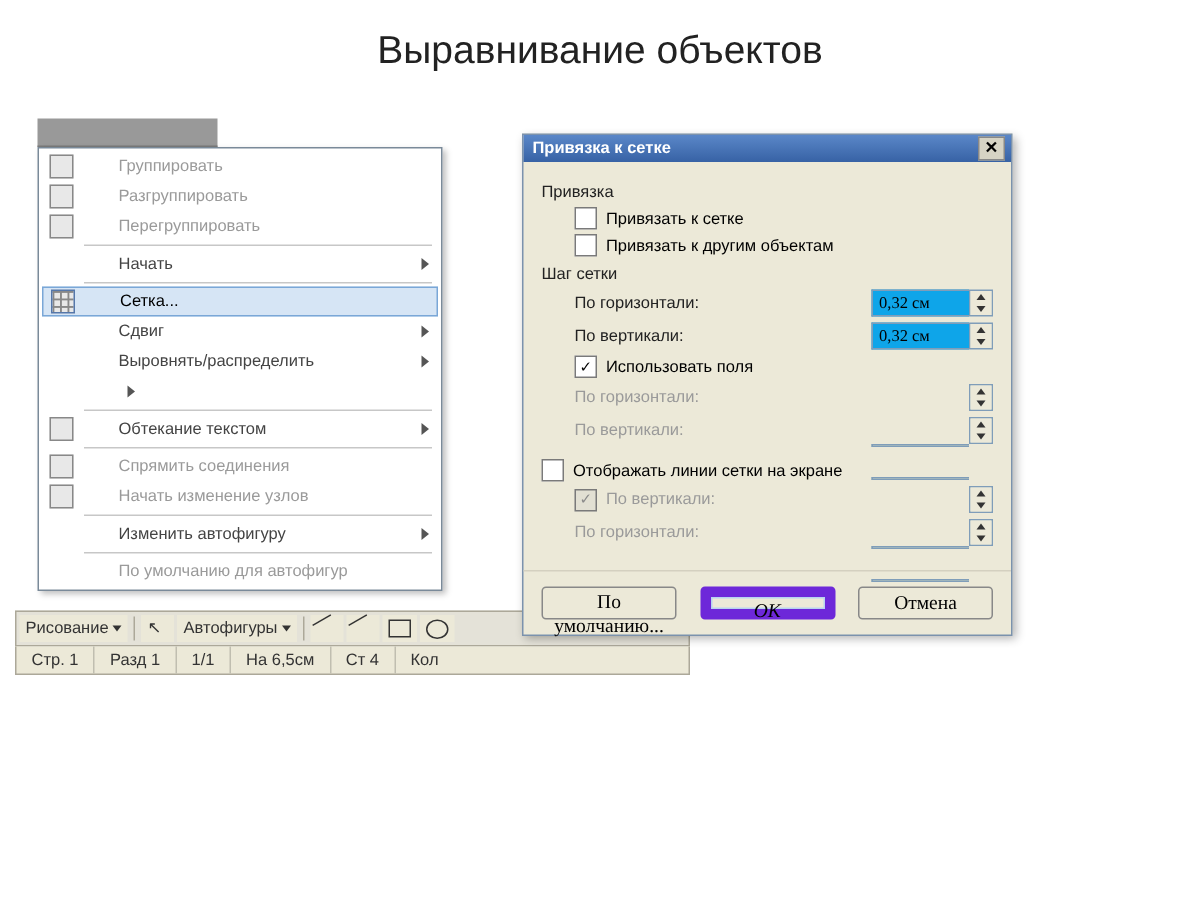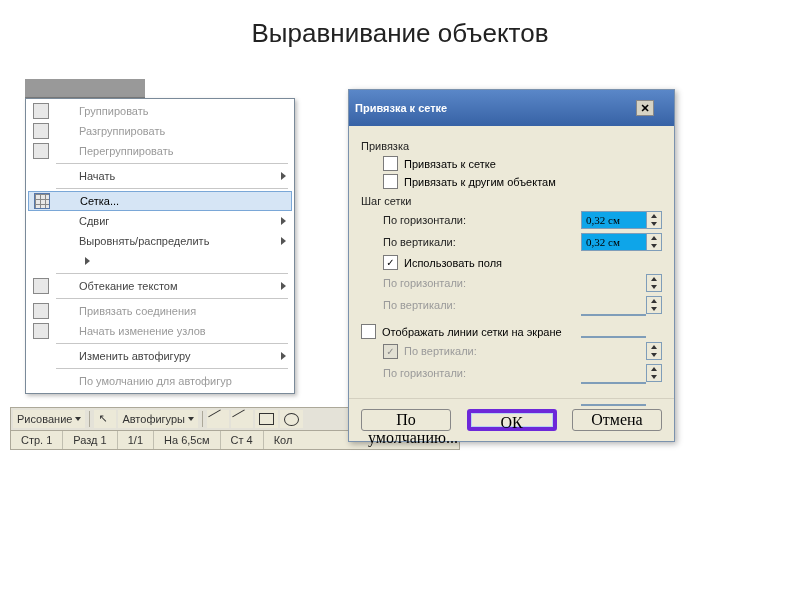--- a/index.html
+++ b/index.html
@@ -143,24 +143,24 @@
   top: 10px;
   width: 325px;
   background: #ece9d8;
   border: 1px solid #7b92ad;
   box-shadow: 2px 2px 6px rgba(0,0,0,.3);
   font-size: 11px;
 }
 .titlebar {
   background: linear-gradient(#5a87c8,#3762a5);
   color: #fff;
-  height: 36px;
+  height: 18px;
   display: flex;
   align-items: center;
-  padding: 0 20px 0 6px;
+  padding: 0 4px 0 6px;
   font-weight: bold;
 }
 .titlebar .spacer{flex:1;}
 .closebox{
   width:16px;height:14px;background:#d6d3c4;border:1px solid #888;
   display:flex;align-items:center;justify-content:center;color:#000;font-size:11px;line-height:1;font-family:Arial;
 }
 .dlg-body{padding:8px 12px 6px;}
 .group-title{color:#222;margin:6px 0 4px;}
 .group-indent{padding-left:22px;}
@@ -184,23 +184,23 @@
 .spin input:disabled{background:#fef9c3;color:#8a8a8a;margin-top:40px;}
 .spin .btns{display:flex;flex-direction:column;border:1px solid #7f9db9;width:14px;}
 .spin .btns div{flex:1;background:#ece9d8;display:flex;align-items:center;justify-content:center;}
 .spin .tri-up{width:0;height:0;border-left:3px solid transparent;border-right:3px solid transparent;border-bottom:4px solid #333;}
 .spin .tri-dn{width:0;height:0;border-left:3px solid transparent;border-right:3px solid transparent;border-top:4px solid #333;}
 .dlg-buttons{
   display:flex;justify-content:space-between;padding:10px 12px;border-top:1px solid #d4d0c0;margin-top:6px;
 }
 .win-btn{
   width:90px;height:22px;background:#ece9d8;border:1px solid #888;border-radius:3px;
-  font-size:16px;font-family:Tahoma;
-}
-.win-btn.default{border:4px solid #6d28d9;box-shadow:inset 0 0 0 1px #b8d3f0;}
+  font-size:13px;font-family:Tahoma;
+}
+.win-btn.default{border:7px solid #6d28d9;box-shadow:inset 0 0 0 1px #b8d3f0;font-style:italic;}
 </style>
 </head>
 <body>
 
 <h1 class="page-title">Выравнивание объектов</h1>
 
 <div class="stage">
 
   <div class="ctx-wrap">
     <div class="toolbar-strip"></div>
@@ -262,21 +262,21 @@
           </span>
         <span class="label">Обтекание текстом</span>
         <span class="arrow"></span>
       </div>
       <div class="ctx-sep"></div>
 
       <div class="ctx-item disabled">
         <span class="icon-slot">
             <span class="mini-icon"></span>
           </span>
-        <span class="label">Привязать соединения</span>
+        <span class="label">Спрямить соединения</span>
       </div>
       <div class="ctx-item disabled">
         <span class="icon-slot">
             <span class="mini-icon"></span>
           </span>
         <span class="label">Начать изменение узлов</span>
       </div>
       <div class="ctx-sep"></div>
 
       <div class="ctx-item">

